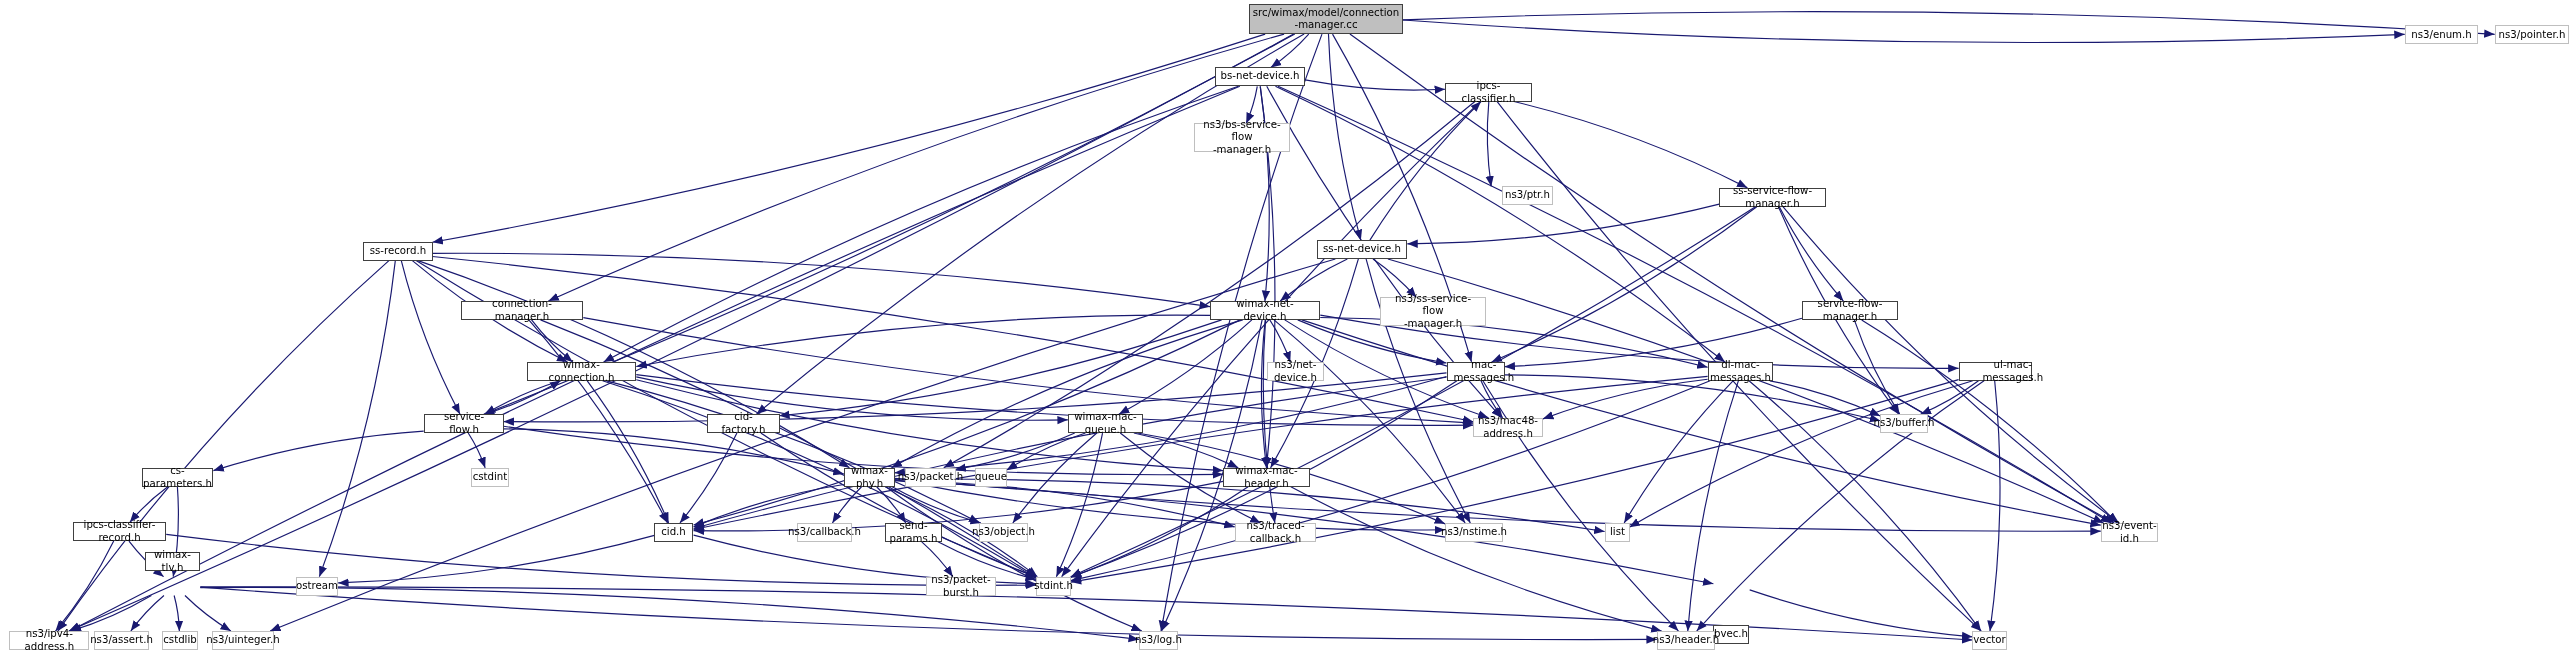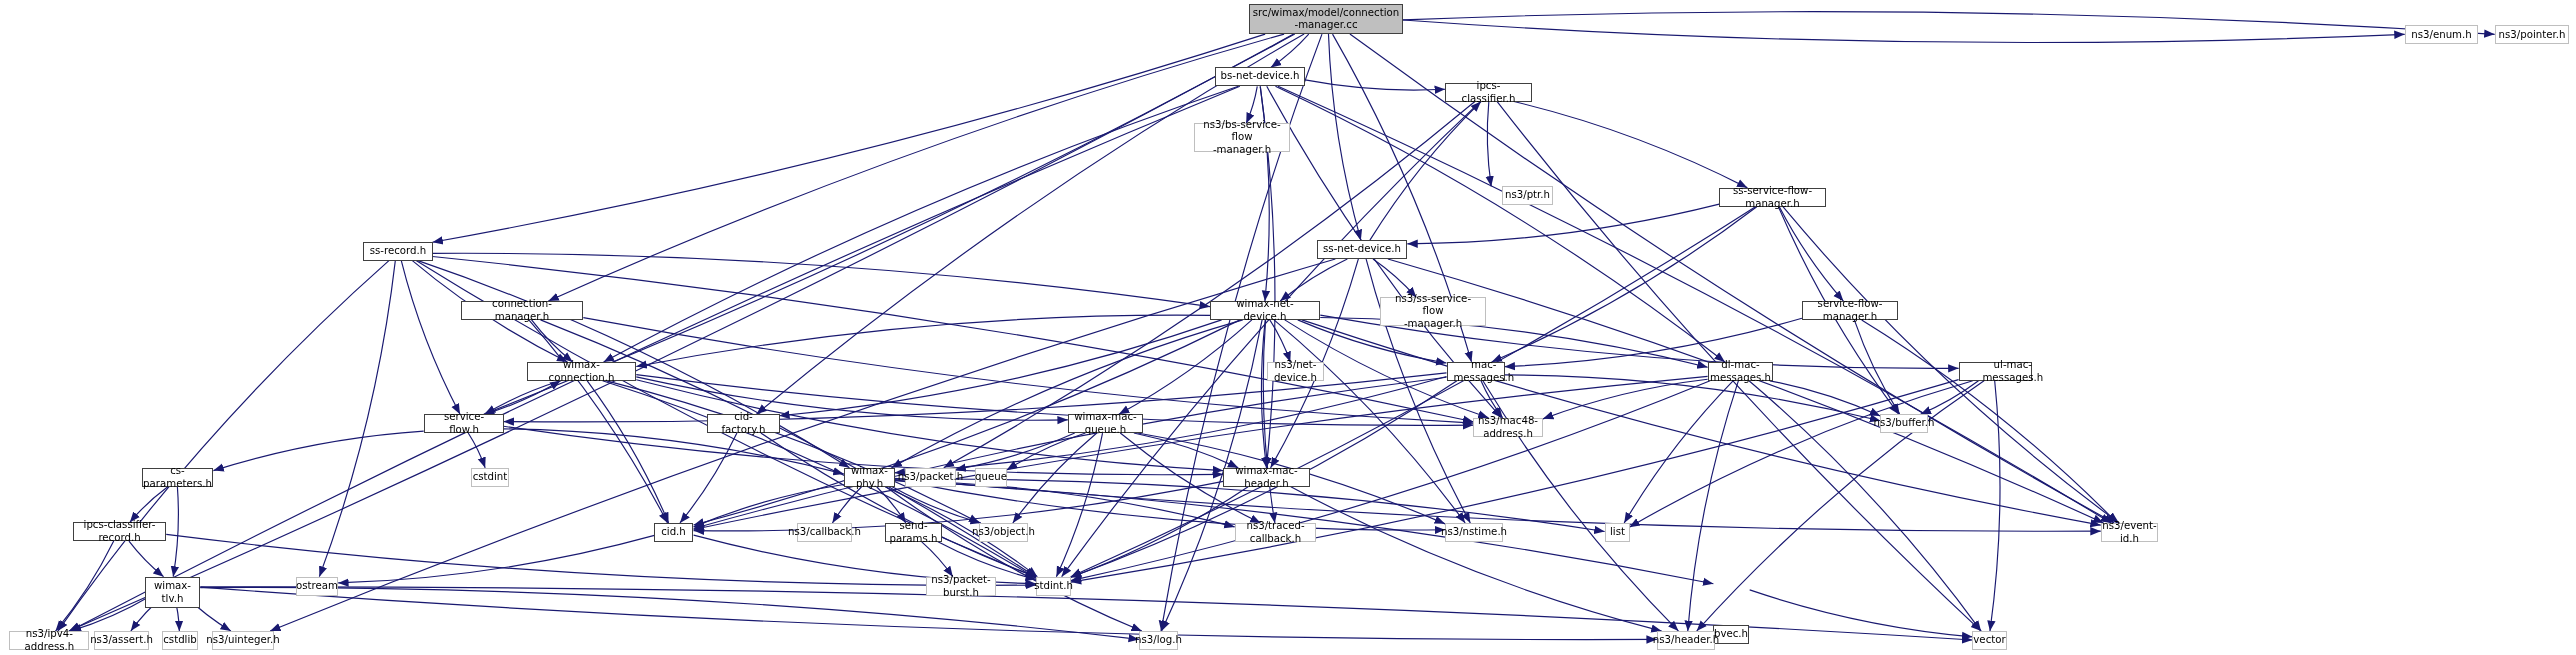--- a/index.html
+++ b/index.html
@@ -204,21 +204,21 @@
       <div class="node external" style="left: 797px; top: 523px; width: 55px; height: 19px;">ns3/callback.h</div>
       <div class="node internal" style="left: 885px; top: 523px; width: 57px; height: 19px;">send-params.h</div>
       <div class="node external" style="left: 979px; top: 523px; width: 49px; height: 19px;">ns3/object.h</div>
       <div class="node external" style="left: 1235px; top: 523px; width: 81px; height: 19px;">ns3/traced-callback.h</div>
       <div class="node external" style="left: 1445px; top: 523px; width: 58px; height: 19px;">ns3/nstime.h</div>
       <div class="node external" style="left: 1605px; top: 523px; width: 25px; height: 19px;">list</div>
       <div class="node external" style="left: 2101px; top: 523px; width: 57px; height: 19px;">ns3/event-id.h</div>
       <div class="node external" style="left: 1036px; top: 577px; width: 35px; height: 19px;">stdint.h</div>
       <div class="node external" style="left: 926px; top: 577px; width: 70px; height: 19px;">ns3/packet-burst.h</div>
       <div class="node external" style="left: 296px; top: 577px; width: 42px; height: 19px;">ostream</div>
-      <div class="node internal" style="left: 145px; top: 577px; width: 55px; height: 31px;">wimax-tlv.h</div>
+      <div class="node internal" style="left: 145px; top: 552px; width: 55px; height: 19px;">wimax-tlv.h</div>
       <div class="node internal" style="left: 1713px; top: 577px; width: 36px; height: 19px; margin-top: 48px;">bvec.h</div>
       <div class="node external" style="left: 9.4px; top: 631px; width: 80px; height: 19px;">ns3/ipv4-address.h</div>
       <div class="node external" style="left: 94px; top: 631px; width: 55px; height: 19px;">ns3/assert.h</div>
       <div class="node external" style="left: 162px; top: 631px; width: 36px; height: 19px;">cstdlib</div>
       <div class="node external" style="left: 212px; top: 631px; width: 62px; height: 19px;">ns3/uinteger.h</div>
       <div class="node external" style="left: 1139px; top: 631px; width: 39px; height: 19px;">ns3/log.h</div>
       <div class="node external" style="left: 1657px; top: 631px; width: 58px; height: 19px;">ns3/header.h</div>
       <div class="node external" style="left: 1972px; top: 631px; width: 35px; height: 19px;">vector</div>
     </div>
 </div>

